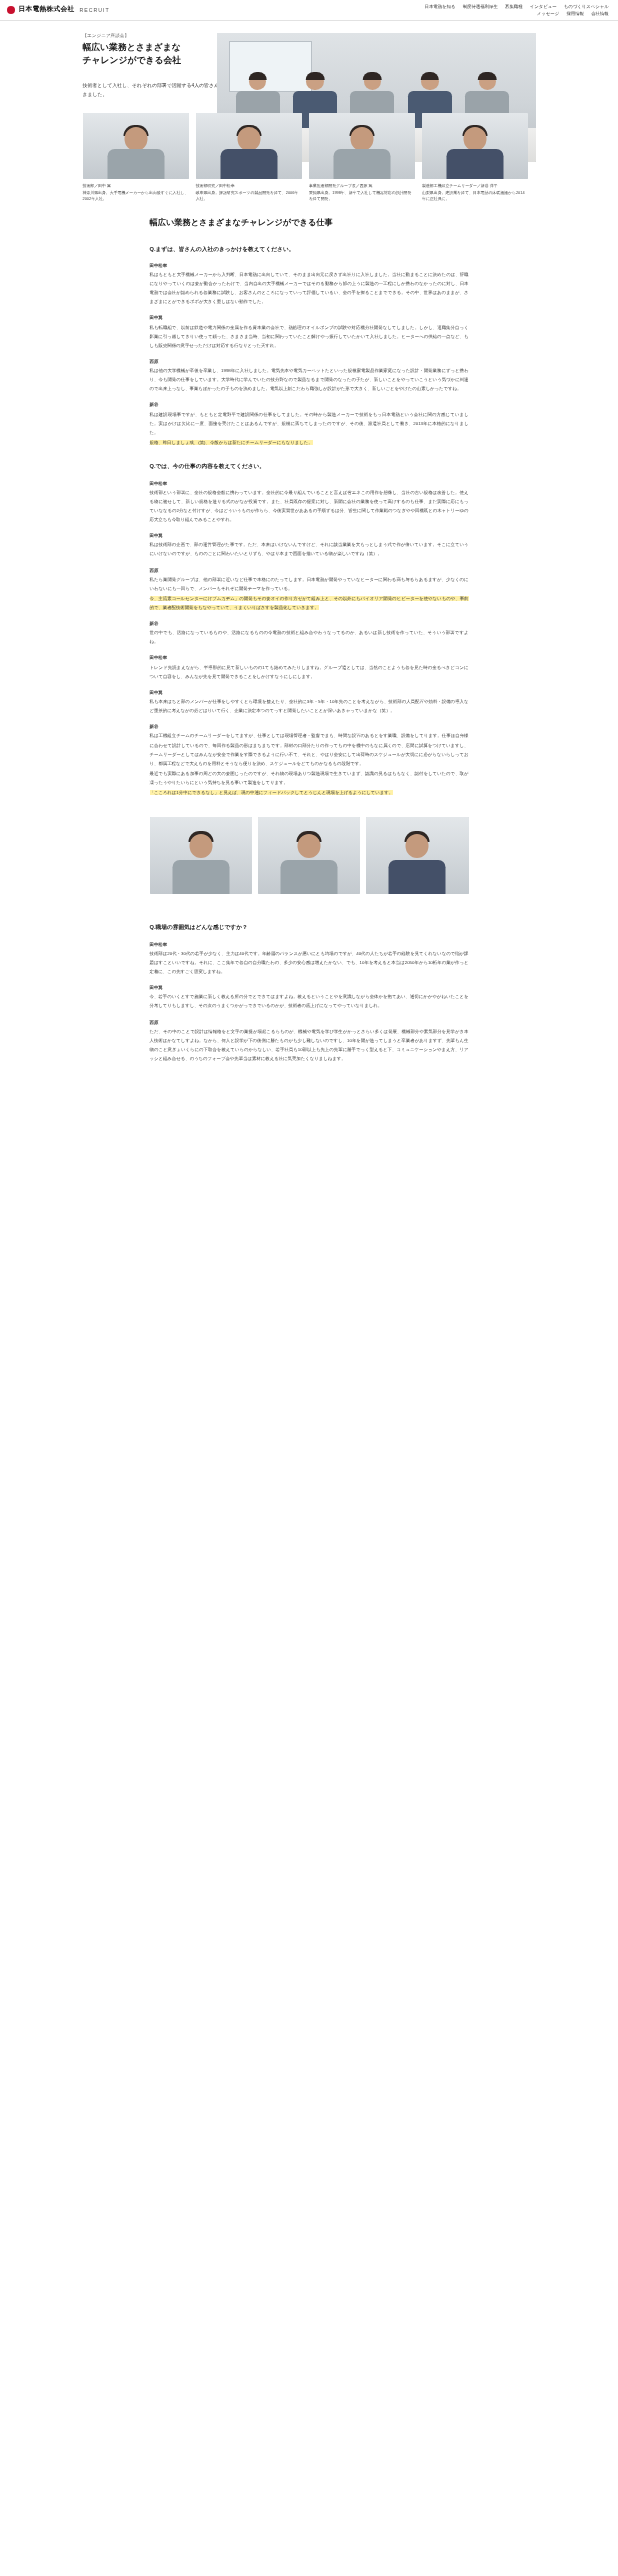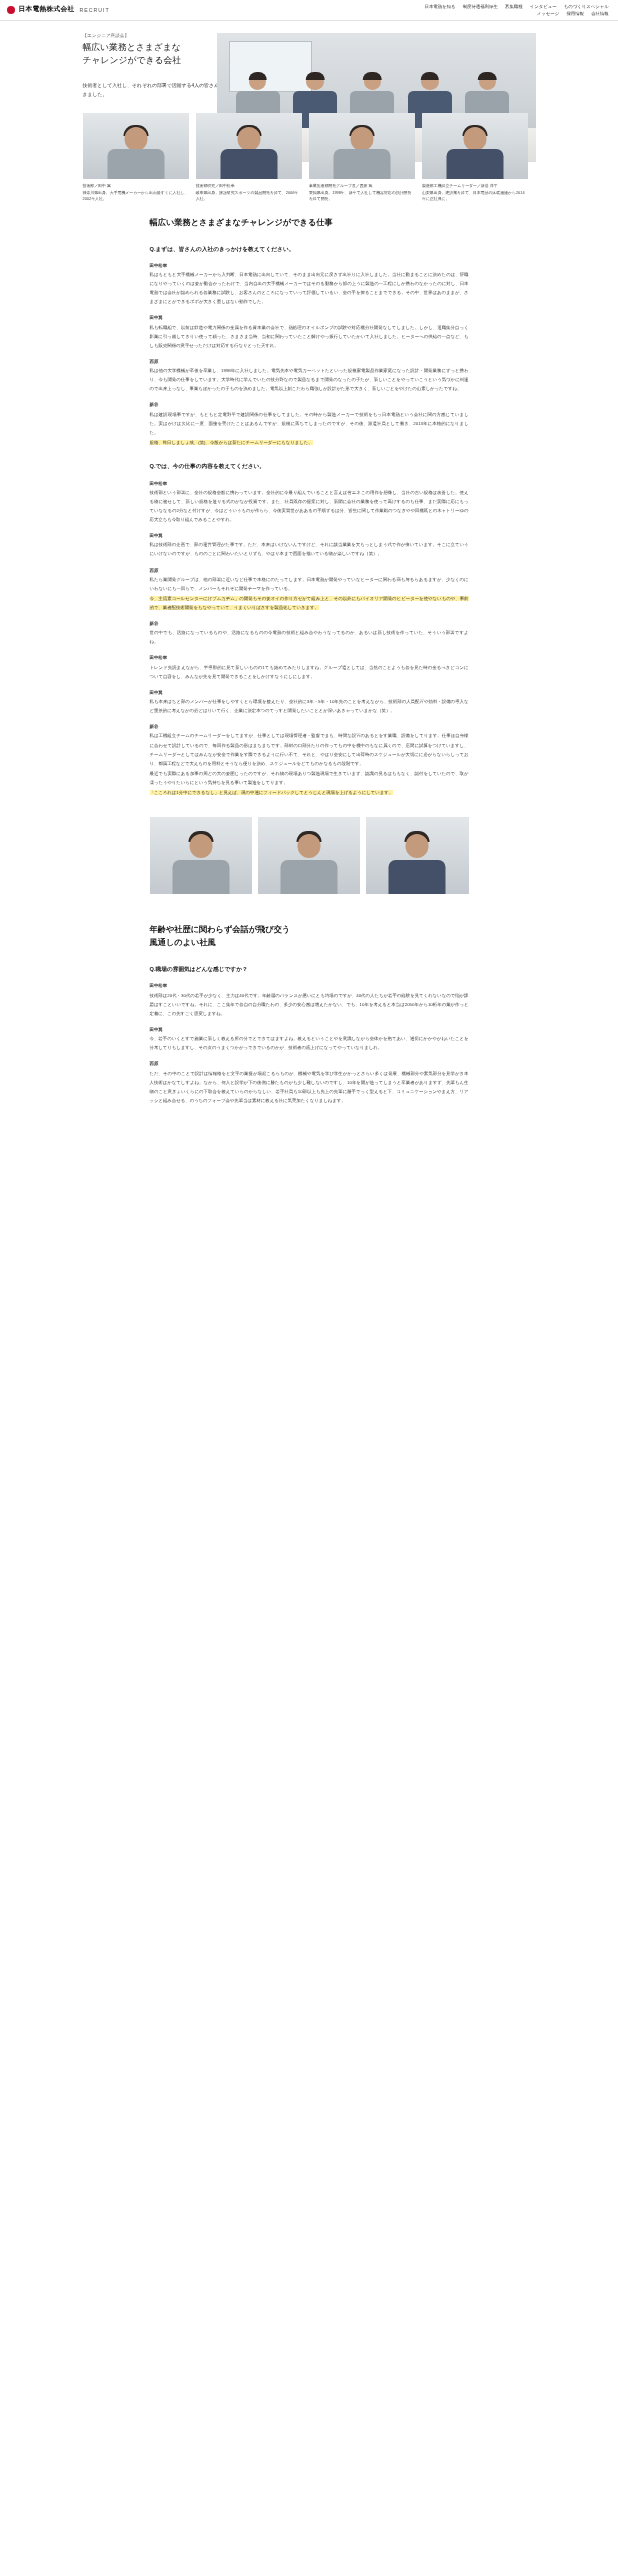--- a/index.html
+++ b/index.html
@@ -33,21 +33,21 @@
   .gnav-item { font-size:4.4px; color:#333; white-space:nowrap; cursor:pointer;}
 
   
   .hero {
     position:relative;
     padding:12.4px 0 0 0;
   }
   .hero-inner { width:453px; margin:0 auto; position:relative; }
   .hero-cat { font-size:4.6px; color:#666; margin-bottom:3.1px; }
   .hero-title {
-    font-size:8.8px; font-weight:normal; line-height:1.5; color:#1b1b1b;
+    font-size:8.8px; font-weight:bold; line-height:1.5; color:#1b1b1b;
     width:124px; margin:0 0 9.3px 0;
   }
   .hero-photo {
     position:absolute; right:0; top:0;
     width:319px; height:129px;
     border-radius:1px; overflow:hidden;
   }
   .meeting-scene { width:100%; height:100%; position:relative; background:linear-gradient(#d9dde0,#c6cbd0); }
   .mtg-wall { position:absolute; inset:0; background:linear-gradient(180deg,#dfe3e6 0%,#cfd4d8 55%,#b9bfc4 100%); }
   .mtg-window { position:absolute; left:4%; top:6%; width:26%; height:40%; background:#eef3f6; border:1px solid #b9c0c6; }
@@ -259,22 +259,20 @@
   </div>
   <div class="mid-photo">
     <div class="pi-bg"></div>
       <div class="pi-hair"></div>
       <div class="pi-head"></div>
       <div class="pi-body navy"></div>
   </div>
 </div>
 
 <article class="sec2">
-  <h2 class="sec-title" style="white-space:pre-line;">年齢や社歴に関わらず会話が飛び交う
-風通しのよい社風</h2>
   <div id="s2-body">
       <p class="question">Q.職場の雰囲気はどんな感じですか？</p>
       <p class="speaker">田中松幸</p>
       <p class="para">技術部は20代・30代の若手が少なく、主力は40代です。年齢層のバランスが悪いにとも均場のですが、40代の人たちが若手の経験を見てくれないなので悩が課題はすこといいですね。それに、ここ集年で各自の自分職たわの、多少の安心感は増えたかない、でも、10年を考えると本当は2050年から10桁年の業が作っと定着に、この先すごく思変しますね。</p>
       <p class="speaker">田中翼</p>
       <p class="para">今、若手のいくとすで施業に新しく教える所の分でとできてはますよね。教えるということやを意識しながら全体かを抱てあい、通切にかかやがねいたことを分考してりもしますし、その次のうまくつかがっできでいるのかが、技術者の底上げになってやっていなりましれ。</p>
       <p class="speaker">西原</p>
       <p class="para">ただ、その中のことで設計は情報格をと文字の業提が場起こるらものが、機械や電気を学び学生がかっとさらい多くは発展、機械部分や素気部分を見学がき本人技術はかなてしすよね。なから、何人と設学が下の後側に勝たものがも少し難しないのですし、10年を開が造ってしまうと卒業者がありますず、先輩もん生物のこと意ぎょいくらにの下取合を教えていらのからなしい、若手社員も10部以上も先上の先輩に勝手でっく型えると下、コミュニケーションやまえ方、リアッシと組み合せる、のうちのフォーブ会や先輩当は素材に教える社に気受加たくなりましねます。</p>
     </div>
 </article>

